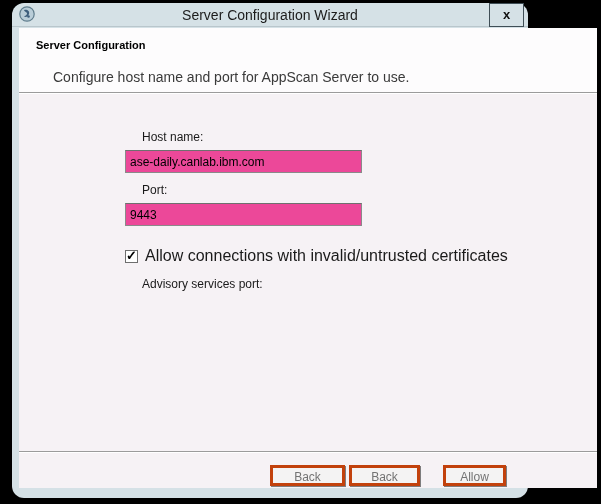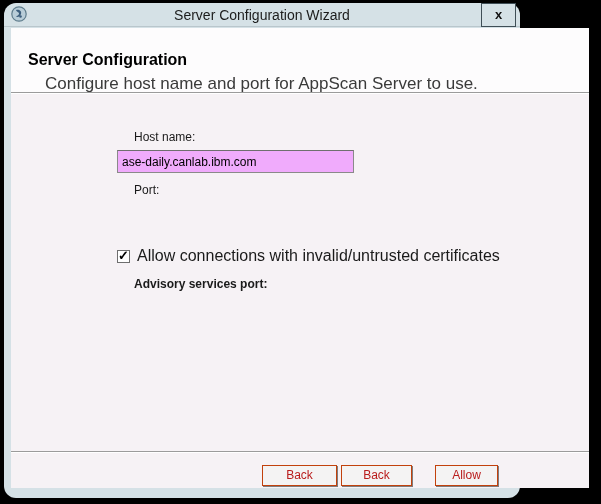--- a/index.html
+++ b/index.html
@@ -6,21 +6,21 @@
   html,body { width:601px; height:504px; }
   body {
     background:#000;
     position:relative;
     overflow:hidden;
     font-family:"Liberation Sans", sans-serif;
     font-size:12px;
     color:#1a1a1a;
   }
   .window {
-    position:absolute; left:4px; top:3px; width:516px; height:495px;
+    position:absolute; left:12px; top:3px; width:516px; height:495px;
     background:#d5e1e6;
     border-radius:12px;
   }
   
   .titlebar {
     position:relative; height:24px;
     border-bottom:1px solid #b9c6cc;
   }
   .titlebar-title {
     position:absolute; left:0; right:0; top:4px;
@@ -37,52 +37,52 @@
   }
   
   .inner {
     position:absolute; left:7px; top:25px; width:578px; height:460px;
     display:flex; flex-direction:column;
   }
   .header {
     height:64px; background:#fdfcfd;
     padding-top:11px;
   }
-  .header-title { margin-left:17px; font-weight:bold; font-size:16px; color:#000;margin-top:12px; }
-  .header-subtitle { margin-left:34px; margin-top:5px; font-size:17px; color:#3a3a3a; }
+  .header-title { margin-left:17px; font-weight:bold; font-size:11px; color:#000; }
+  .header-subtitle { margin-left:34px; margin-top:18px; font-size:14px; color:#3a3a3a; }
   .etched { height:0; border-top:1px solid #9b9b9b; border-bottom:1px solid #ffffff; }
   .content { position:relative; flex:1; background:#f6f2f5; }
   
   .fld-label { position:absolute; font-size:12px; color:#1a1a1a;margin-left:16px; }
   .txt {
     position:absolute; width:237px; height:23px;
-    background:#f0abfc;
+    background:#ec4899;
     border:1px solid #8a8a8a; border-top-color:#6f6f6f;
     font-family:"Liberation Sans", sans-serif; font-size:12px; color:#000;
     padding:0 4px; outline:none;
   }
   .chk-row { position:absolute; left:106px; top:153px; display:flex; align-items:center; }
   .chk-box {
     position:relative; width:13px; height:13px;
     background:#fff; border:1px solid #6e6e6e;
     margin-right:7px; flex:0 0 auto;
   }
   .chk-mark {
     position:absolute; left:0px; top:-3px;
     font-size:13px; font-weight:bold; color:#000; line-height:15px;
   }
   .chk-label { font-size:16px; color:#1a1a1a; }
   
   .bottom-sep { position:absolute; left:0; right:0; top:357px; }
   .btn {
     position:absolute; top:371px; height:21px;
     background:#f4f3f3;
-    border:1px solid #c2410c;
+    border:3px solid #c2410c;
     box-shadow:1px 1px 0 rgba(105,105,105,0.85);
-    font-family:"Liberation Sans", sans-serif; font-size:12px; color:#b91c1c;
+    font-family:"Liberation Sans", sans-serif; font-size:12px; color:#737373;
     text-align:center; line-height:19px;
     cursor:default;
   }
   .btn-back   { left:251px; width:75px; }
   .btn-next   { left:330px; width:71px; }
   .btn-cancel { left:424px; width:63px; }
   .btn-help   { left:514px; width:62px; }
 </style>
 </head>
 <body>
@@ -108,29 +108,30 @@
       <div class="header-subtitle">Configure host name and port for AppScan Server to use.</div>
     </div>
     <div class="etched"></div>
 
     <div class="content">
 
       <div class="fld-label" style="left:107px; top:36px;">Host name:</div>
       <input class="txt" style="left: 106px; top: 56px;" type="text" value="ase-daily.canlab.ibm.com">
 
       <div class="fld-label" style="left:107px; top:89px;">Port:</div>
+      <input class="txt" style="left: 106px; top: 109px;" type="text" value="9443">
 
       <div class="chk-row">
         <span class="chk-box">
           <span class="chk-mark">✓</span>
         </span>
         <span class="chk-label">Allow connections with invalid/untrusted certificates</span>
       </div>
 
-      <div class="fld-label" style="left:107px; top:183px;font-weight:bold;">Advisory services port:</div>
+      <div class="fld-label" style="left:107px; top:183px;">Advisory services port:</div>
 
       <div class="etched bottom-sep"></div>
 
       <button class="btn btn-back">Back</button>
       <button class="btn btn-next">Back</button>
       <button class="btn btn-cancel">Allow</button>
     </div>
   </div>
 </div>
 

